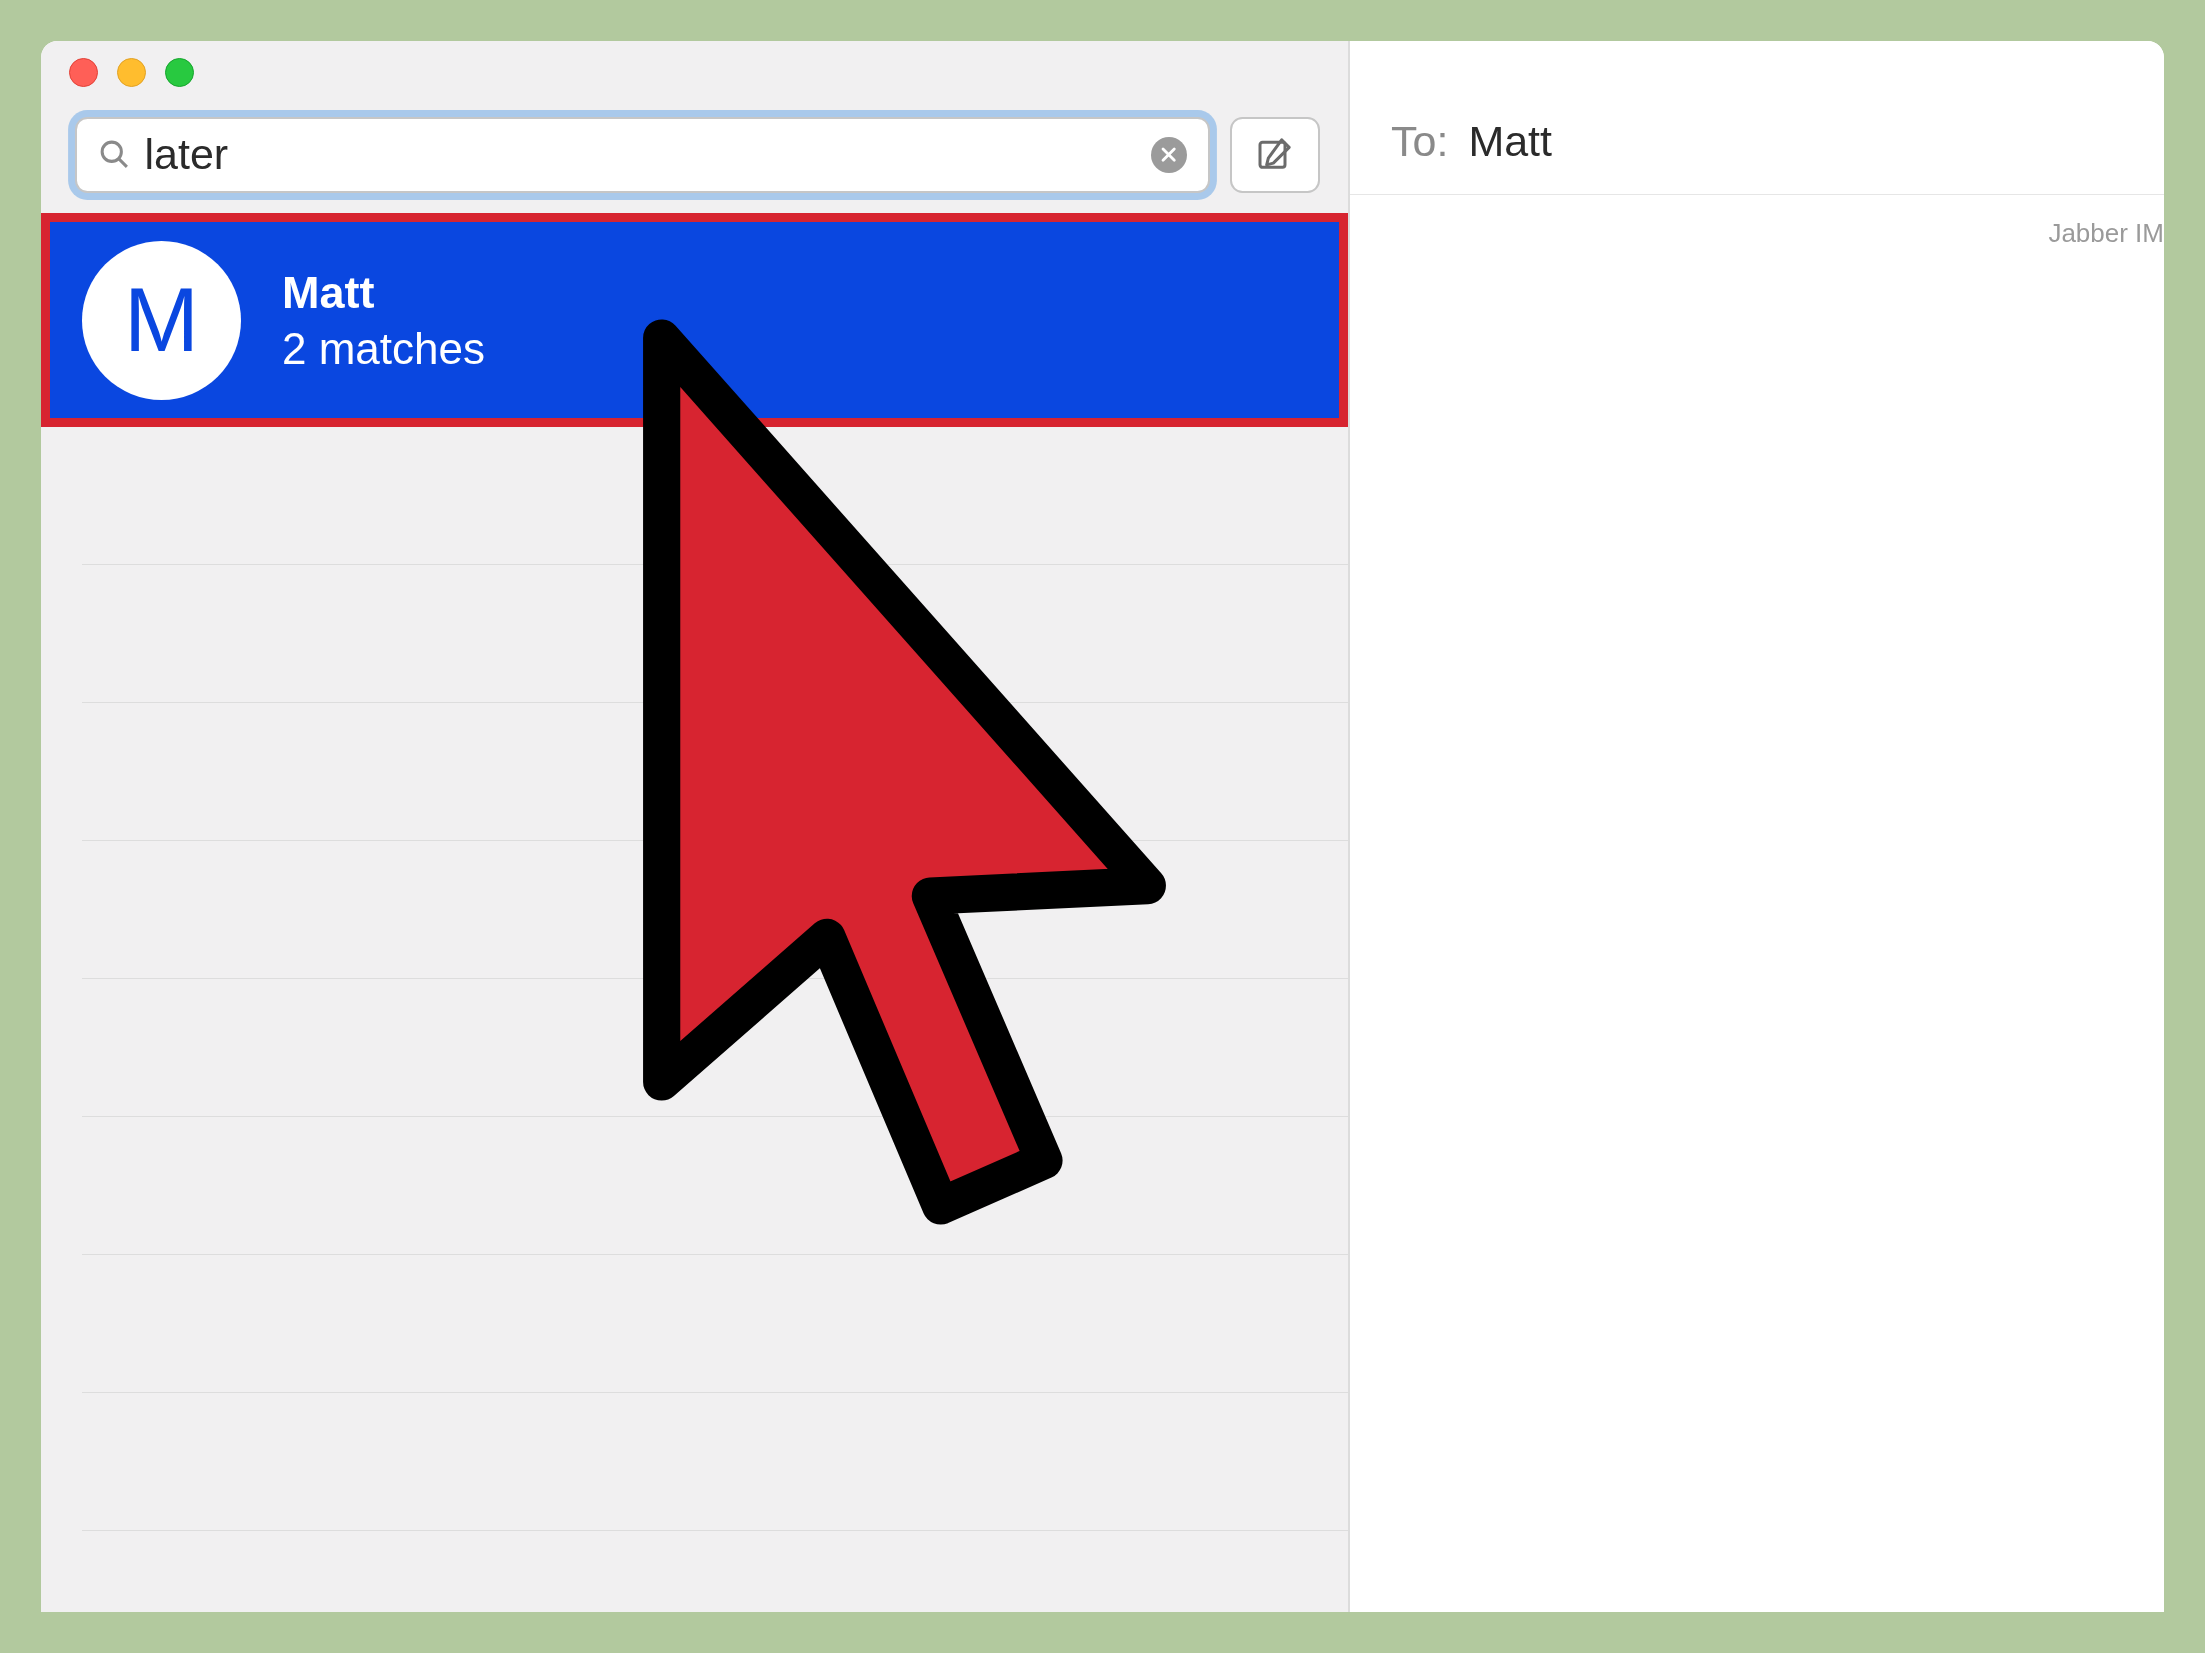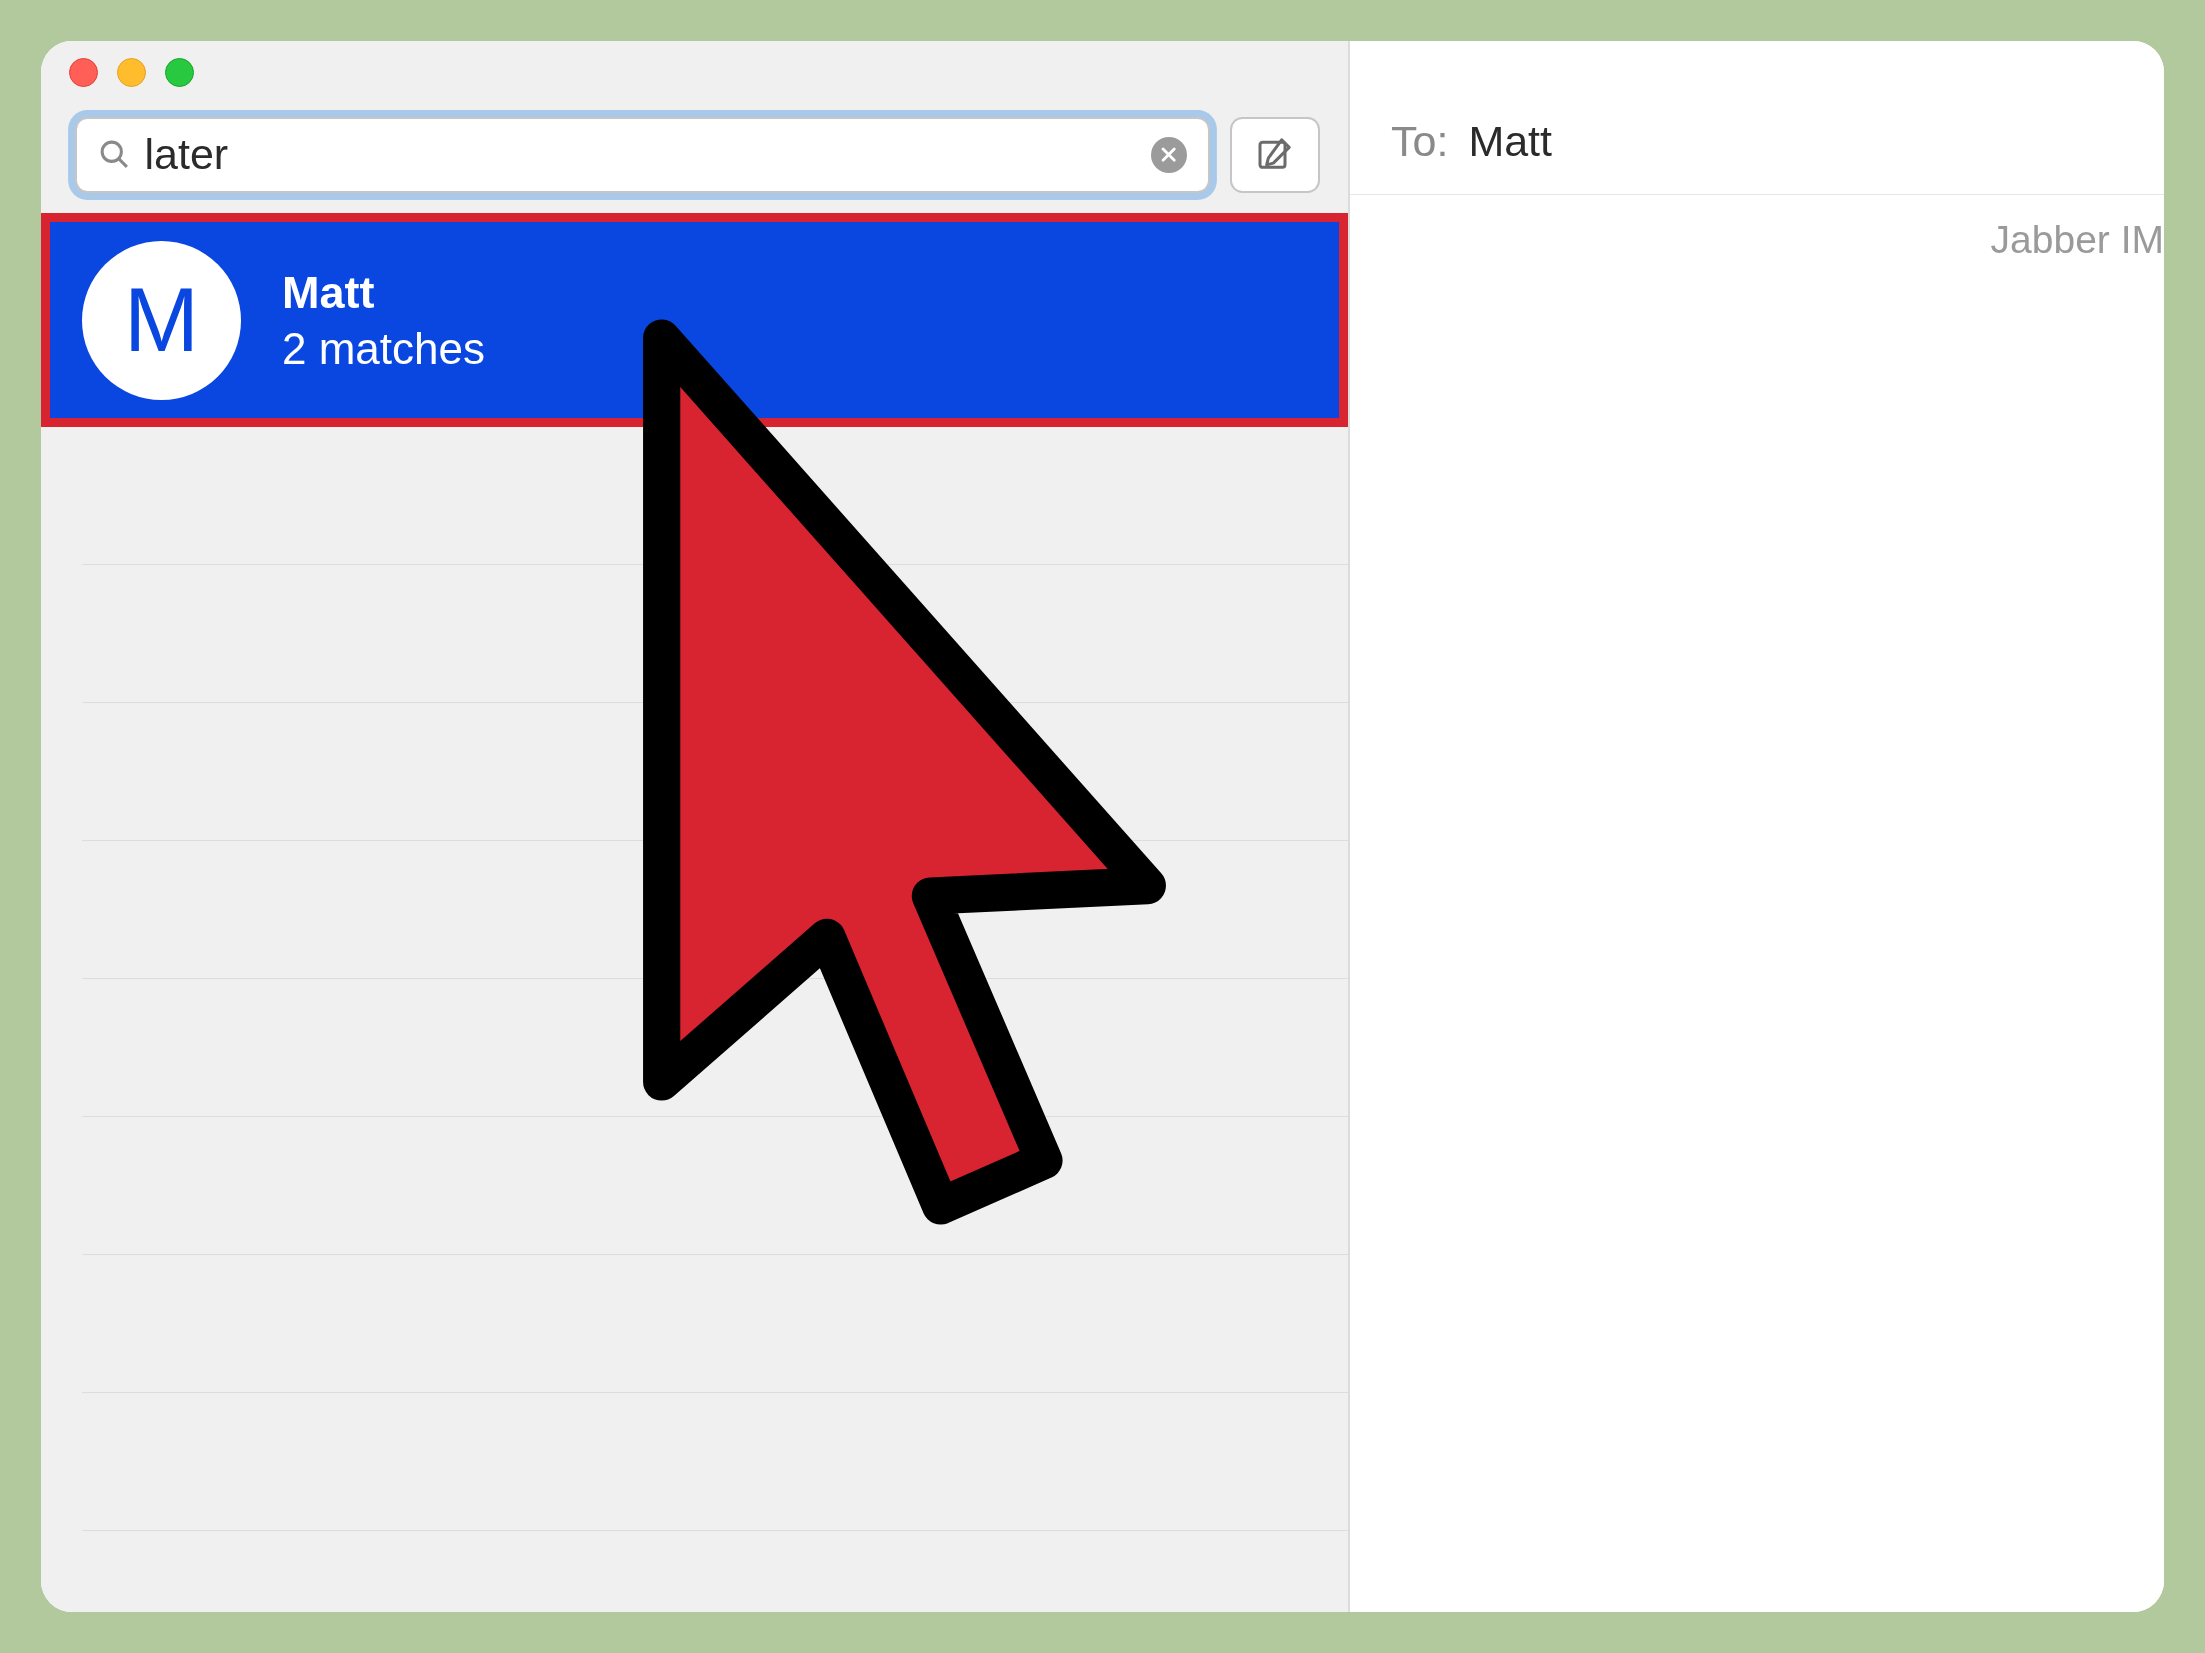--- a/index.html
+++ b/index.html
@@ -8,21 +8,20 @@
     font-family: -apple-system, "Helvetica Neue", Helvetica, Arial, sans-serif;
     background: #b2c99e;
     padding: 41px;
   }
   .frame {
     position: relative;
     width: 2123px;
     height: 1571px;
     background: #b2c99e;
     overflow: hidden;
-    border-radius: 31px;
   }
   .window {
     position: absolute;
     left: 0;
     top: 0;
     width: 2123px;
     height: 1571px;
     background: #ffffff;
     border-radius: 16.5px 16.5px 0 0;
     display: flex;
@@ -151,21 +150,21 @@
     gap: 20px;
     padding: 0 0 27.6px 41px;
     border-bottom: 1.4px solid #e6e6e6;
   }
   .to-label { font-size: 43px; color: #8a8a8a; }
   .to-value { font-size: 43px; color: #2b2b2b; }
   .service-row {
     display: flex;
     justify-content: flex-end;
     padding: 23.4px 0;
-    font-size: 39px;
+    font-size: 26px;
     color: #9a9a9a;
   }
   
   .cursor-overlay {
     position: absolute;
     left: 538px;
     top: 276px;
     width: 620px;
     height: 1034px;
     pointer-events: none;

